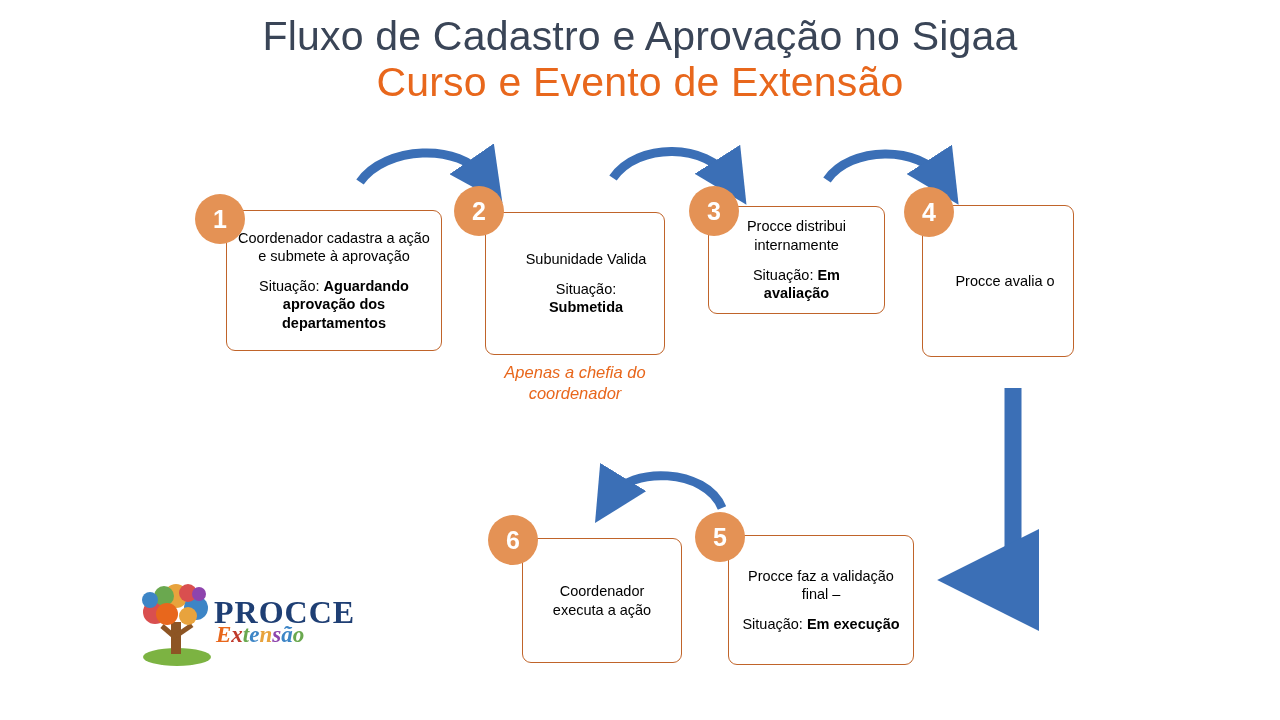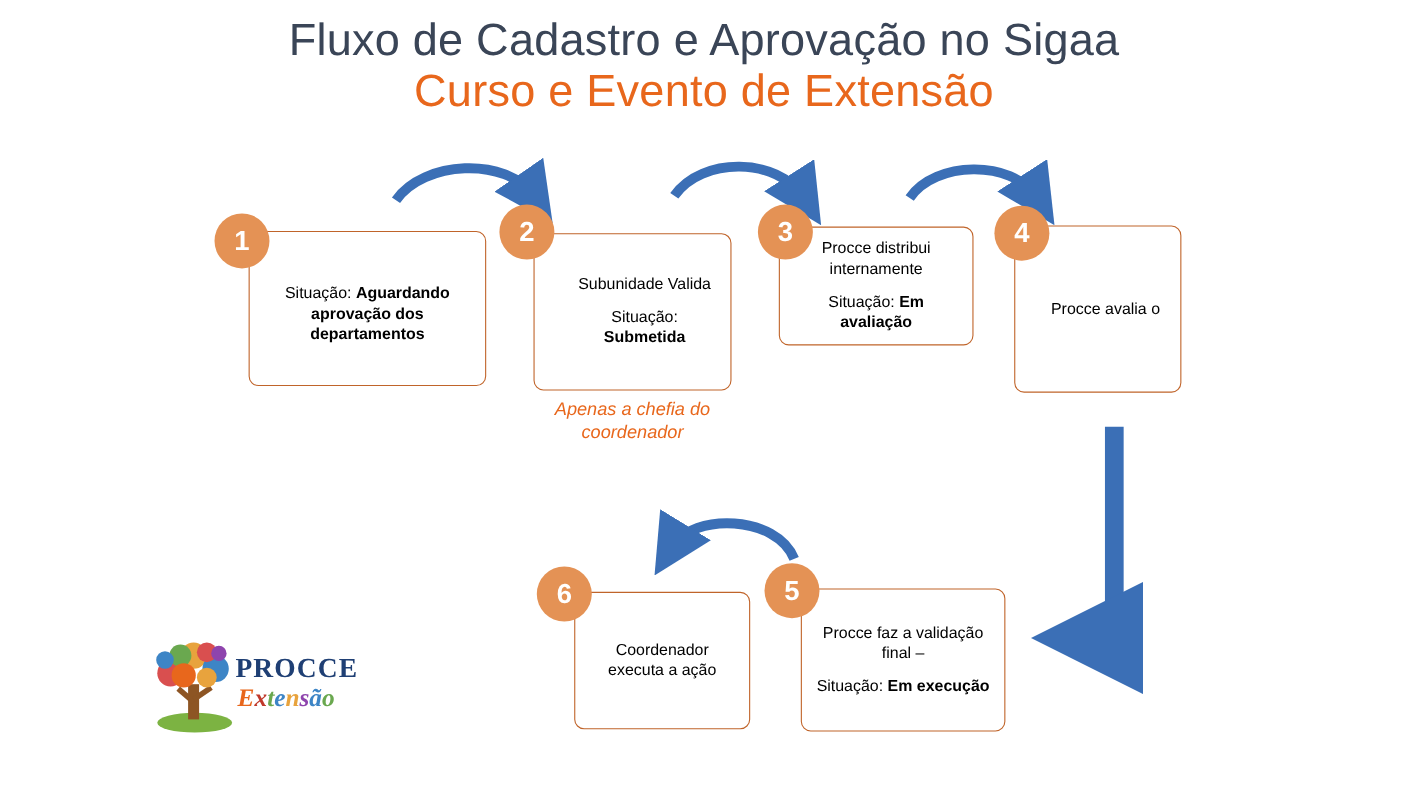--- a/index.html
+++ b/index.html
@@ -108,21 +108,21 @@
     position: absolute;
     left: 136px;
     top: 578px;
     width: 190px;
     height: 92px;
   }
   .logo-text-procce {
     position: absolute;
     left: 78px;
     top: 16px;
-    font-size: 25px;
+    font-size: 32px;
     font-weight: bold;
     letter-spacing: 1px;
     color: #1f3f74;
     font-family: "Liberation Serif", serif;
   }
   .logo-text-extensao {
     position: absolute;
     left: 80px;
     top: 44px;
     font-size: 23px;
@@ -162,20 +162,21 @@
     <path d="M613,178 C638,142 707,143 730,179" fill="none" stroke="#3b6fb6" stroke-width="9" marker-end="url(#ah)"></path>
 
     <path d="M827,180 C850,146 920,145 942,179" fill="none" stroke="#3b6fb6" stroke-width="9" marker-end="url(#ah)"></path>
 
     <path d="M1013,388 L1013,580 L995,580" fill="none" stroke="#3b6fb6" stroke-width="17" marker-end="url(#ah)"></path>
 
     <path d="M722,508 C706,468 630,466 611,497" fill="none" stroke="#3b6fb6" stroke-width="9" marker-end="url(#ah)"></path>
   </svg>
 
   <div class="step-box" style="left:226px; top:210px; width:216px; height:141px;">
+    <span class="line">Coordenador cadastra a ação e submete à aprovação</span>
     <span class="gap"></span>
     <span class="line">
       <span>Situação:</span>
       <b>Aguardando aprovação dos departamentos</b>
     </span>
   </div>
 
   <div class="step-box" style="left:485px; top:212px; width:180px; height:143px;padding-left:32px;">
     <span class="line">Subunidade Valida</span>
     <span class="gap"></span>

